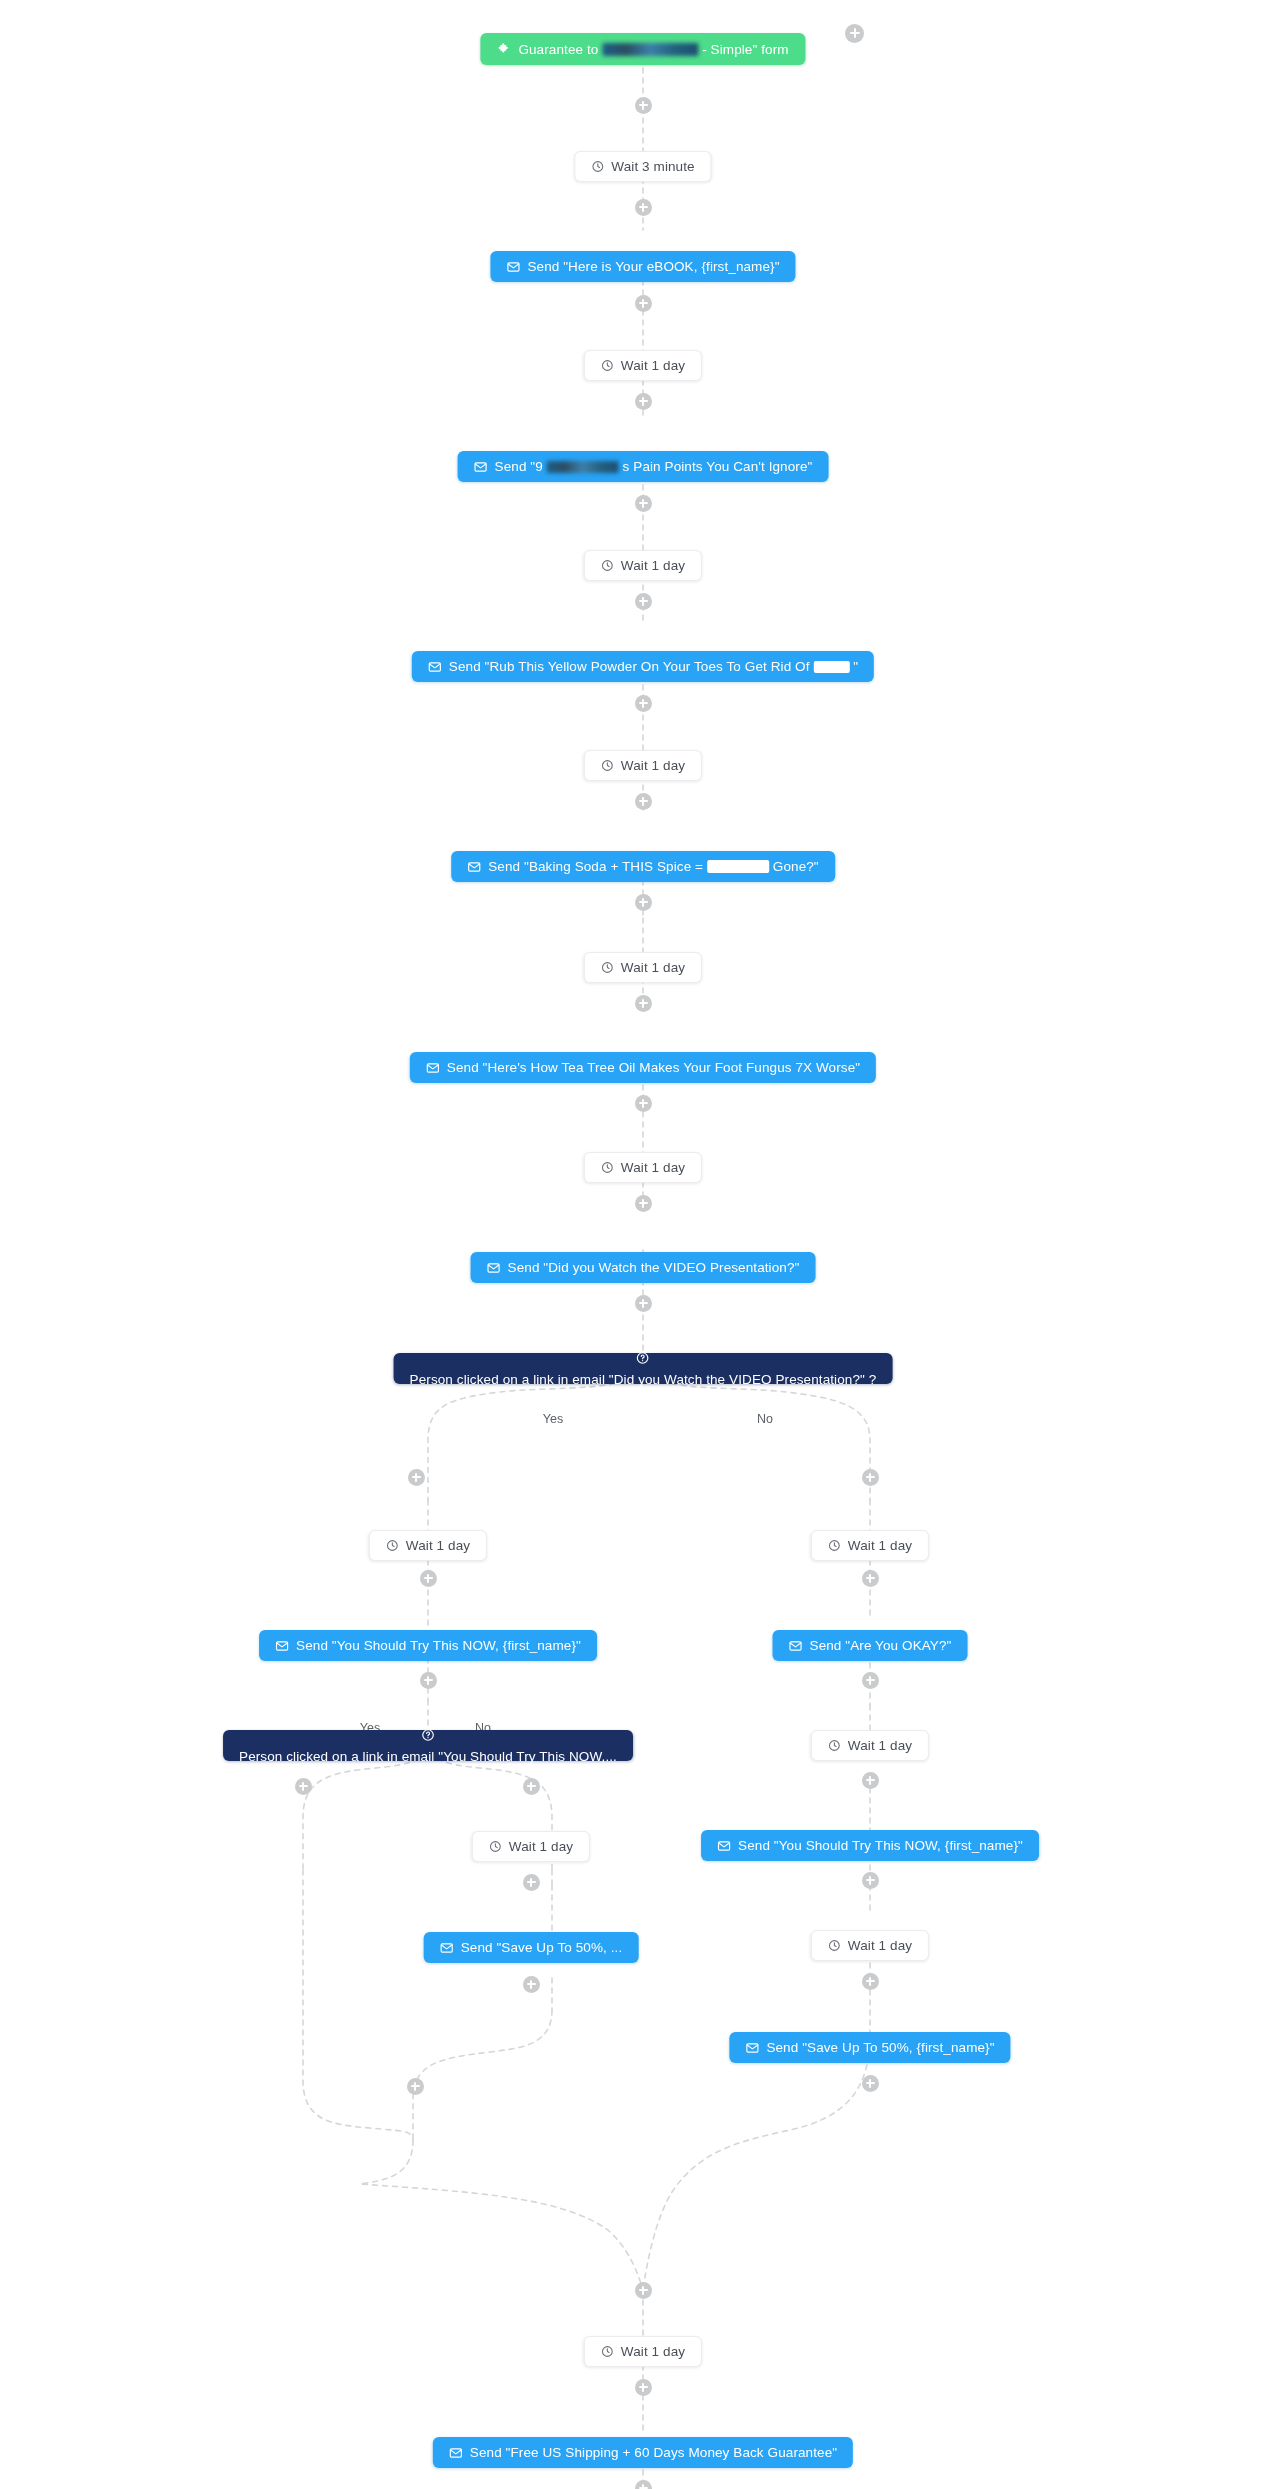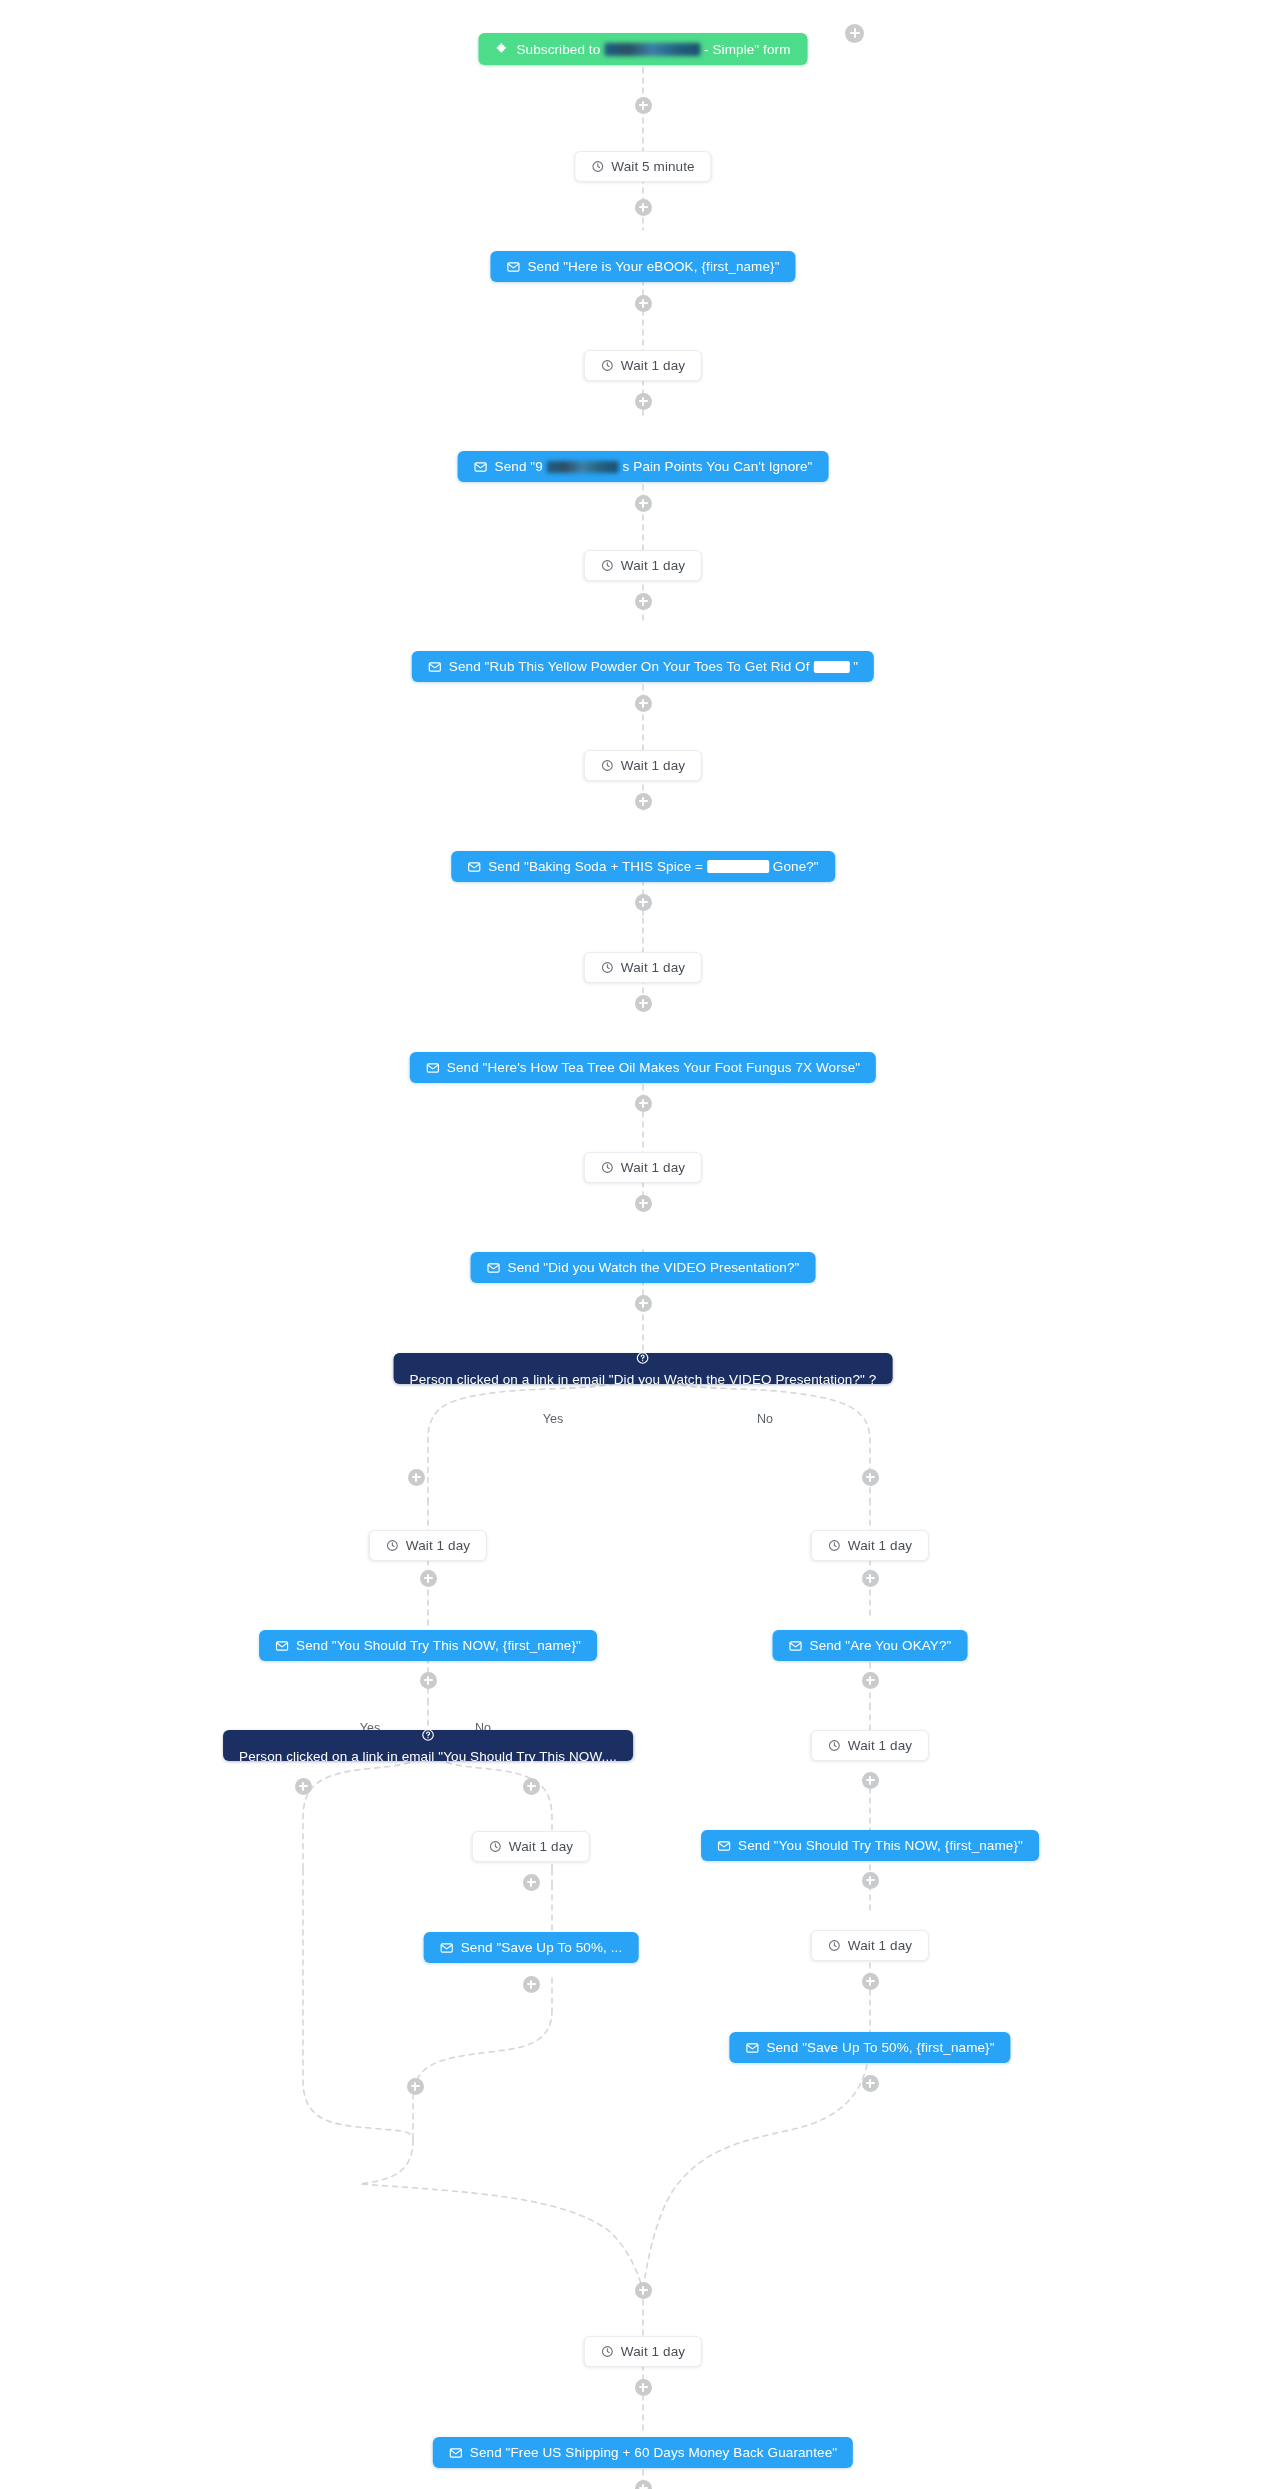--- a/index.html
+++ b/index.html
@@ -208,37 +208,37 @@
     </g>
   </svg>
 
   <div class="node node--trigger" style="left:643px; top:33px;">
     <span class="ic">
       <svg width="14" height="14" viewBox="0 0 24 24" fill="#ffffff">
         <path d="M10 2a2 2 0 0 1 2 2c0 .4-.1.7-.3 1H14a1 1 0 0 1 1 1v2.3c.3-.2.6-.3 1-.3a2 2 0 1 1 0 4c-.4 0-.7-.1-1-.3V14a1 1 0 0 1-1 1h-2.3c.2.3.3.6.3 1a2 2 0 1 1-4 0c0-.4.1-.7.3-1H6a1 1 0 0 1-1-1v-2.3c-.3.2-.6.3-1 .3a2 2 0 1 1 0-4c.4 0 .7.1 1 .3V6a1 1 0 0 1 1-1h2.3A2 2 0 0 1 10 2z"></path>
       </svg>
     </span>
     <span class="lbl">
-      <span>Subscribed to</span>
+      <span>Guarantee to</span>
       <span class="redact redact--blur" style="width:96px;height:13px;"></span>
       <span>- Simple" form</span>
     </span>
   </div>
   <div class="plus plus--trigger" style="left:845px; top:33px;"></div>
 
   <div class="plus" style="left:643px; top:105px;"></div>
 
   <div class="node node--wait" style="left:643px; top:151px;">
     <span class="ic">
       <svg width="13" height="13" viewBox="0 0 24 24" fill="none" stroke="#6b7079" stroke-width="2">
         <circle cx="12" cy="12" r="9"></circle>
           <path d="M12 7v5l3.2 2" stroke-linecap="round"></path>
       </svg>
     </span>
-    <span class="lbl">Wait 5 minute</span>
+    <span class="lbl">Wait 3 minute</span>
   </div>
 
   <div class="plus" style="left:643px; top:207px;"></div>
 
   <div class="node node--email" style="left:643px; top:251px;">
     <span class="ic">
       <svg width="14" height="14" viewBox="0 0 24 24" fill="none" stroke="#ffffff" stroke-width="2">
         <rect x="2.5" y="5" width="19" height="14" rx="2"></rect>
           <path d="M3 7l9 6.5L21 7" stroke-linecap="round"></path>
       </svg>

